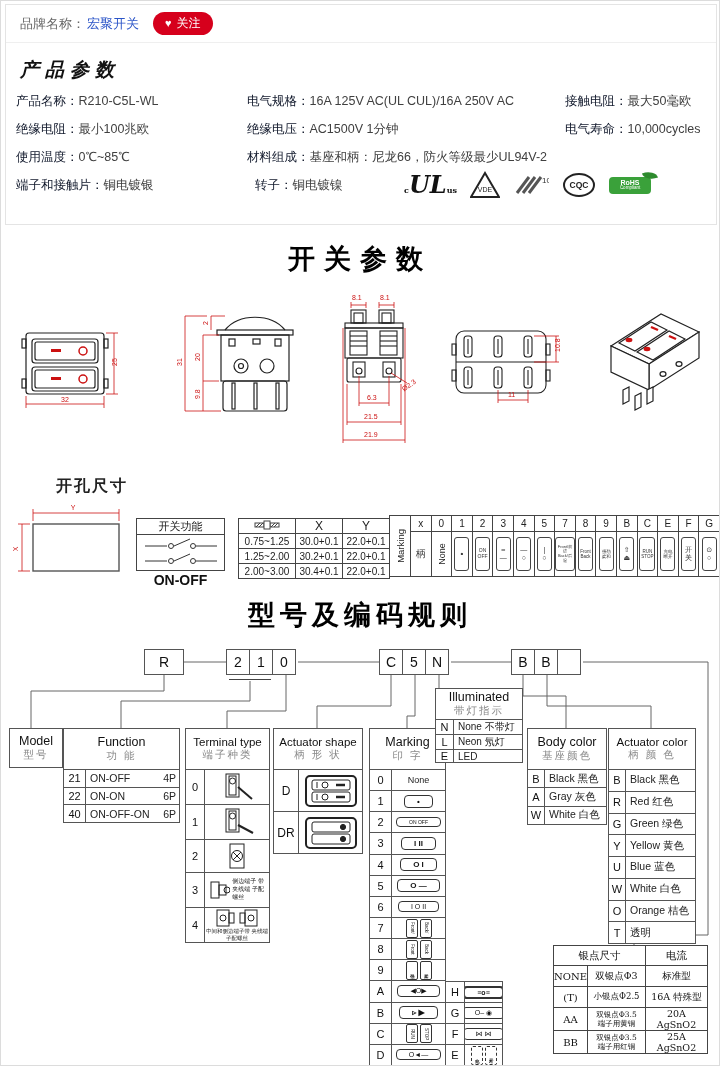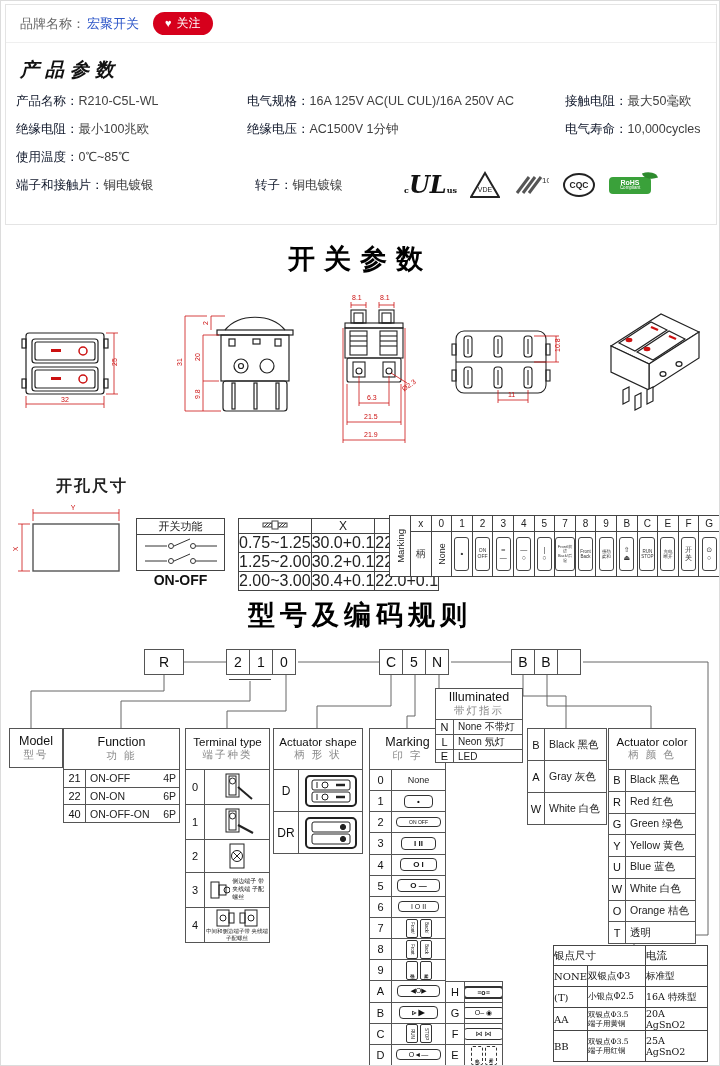--- a/index.html
+++ b/index.html
@@ -32,21 +32,21 @@
               border-radius:0 100% 0 100%;transform:rotate(-18deg);}
   
   .h1{position:absolute;width:100%;text-align:center;font-size:27px;font-weight:bold;color:#000;letter-spacing:9px;}
   
   .hole-title{position:absolute;left:55px;top:475px;font-size:16px;font-weight:bold;color:#222;letter-spacing:2px;}
   .func-box{position:absolute;left:135px;top:517px;width:89px;height:53px;border:1px solid #444;box-sizing:border-box;}
   .func-hd{height:15px;border-bottom:1px solid #444;text-align:center;font-size:11px;line-height:15px;color:#222;}
   .func-label{position:absolute;left:135px;top:571px;width:89px;text-align:center;font-size:14px;font-weight:bold;color:#111;}
   
   .xy{position:absolute;left:237px;top:517px;border-collapse:collapse;background:#fff;}
-  .xy td,.xy th{border:1px solid #444;font-size:16px;text-align:center;padding:0;height:14px;color:#222;font-weight:normal;}
+  .xy td,.xy th{border:1px solid #444;font-size:10px;text-align:center;padding:0;height:14px;color:#222;font-weight:normal;}
   .xy th{font-size:12px;}
   
   .mstrip{position:absolute;left:388px;top:514px;width:331px;height:62px;display:flex;border:1px solid #444;box-sizing:border-box;background:#fff;}
   .mside{width:20px;border-right:1px solid #444;display:flex;align-items:center;justify-content:center;}
   .mside span{writing-mode:vertical-rl;transform:rotate(180deg);font-size:9.5px;color:#222;}
   .mcol{flex:1;display:flex;flex-direction:column;border-right:1px solid #444;min-width:0;}
   .mcol:last-child{border-right:none;}
   .mhd{height:15px;border-bottom:1px solid #444;text-align:center;font-size:10px;line-height:15px;color:#222;}
   .mbd{flex:1;display:flex;align-items:center;justify-content:center;overflow:hidden;}
   .mk{border:1px solid #444;border-radius:3px;background:#fff;display:flex;flex-direction:column;
@@ -71,21 +71,21 @@
   .ctr{justify-content:center;padding-left:0;}
   .mkb{border:1px solid #333;border-radius:4px;padding:1px 12px;background:#fff;white-space:nowrap;color:#111;}
   .vb{display:inline-flex;border:1px solid #333;border-radius:2px;width:10px;height:17px;
       align-items:center;justify-content:center;margin:0 1px;background:#fff;}
   .vb span{writing-mode:vertical-rl;font-size:4.5px;line-height:1;color:#111;}
   .dash{border-style:dashed;}
   .note{font-size:6px;color:#222;line-height:1.3;}
   
   .silver{position:absolute;left:552px;top:944px;border-collapse:collapse;background:#fff;
           font-family:"DejaVu Serif",serif;}
-  .silver td,.silver th{border:1px solid #444;text-align:left;color:#111;font-weight:normal;padding:0;}
+  .silver td,.silver th{border:1px solid #444;text-align:center;color:#111;font-weight:normal;padding:0;}
   .sv-code{font-size:10px;width:32px;}
   .sv-desc{font-size:9.5px;width:57px;}
   .sv-desc .two{font-size:7.5px;line-height:1.2;display:block;}
   .sv-cur{font-size:9.5px;width:61px;}
   svg text{font-family:"Liberation Sans",sans-serif;}
   .dim{fill:#cc1111;font-size:7px;}
   .blk{stroke:#222;fill:none;}
 </style>
 </head>
 <body>
@@ -103,20 +103,21 @@
     </div>
     <div class="sec-title">产品参数</div>
 
     <div class="prow" style="left:10px;top:88px"><b>产品名称：</b><span>R210-C5L-WL</span></div>
     <div class="prow" style="left:10px;top:116px"><b>绝缘电阻：</b><span>最小100兆欧</span></div>
     <div class="prow" style="left:10px;top:144px"><b>使用温度：</b><span>0℃~85℃</span></div>
     <div class="prow" style="left:10px;top:172px"><b>端子和接触片：</b><span>铜电镀银</span></div>
 
     <div class="prow" style="left:241px;top:88px"><b>电气规格：</b><span>16A 125V AC(UL CUL)/16A 250V AC</span></div>
     <div class="prow" style="left:241px;top:116px"><b>绝缘电压：</b><span>AC1500V 1分钟</span></div>
+    <div class="prow" style="left:241px;top:144px"><b>材料组成：</b><span>基座和柄：尼龙66，防火等级最少UL94V-2</span></div>
     <div class="prow" style="left:249px;top:172px"><b>转子：</b><span>铜电镀镍</span></div>
 
     <div class="prow" style="left:559px;top:88px"><b>接触电阻：</b><span>最大50毫欧</span></div>
     <div class="prow" style="left:559px;top:116px"><b>电气寿命：</b><span>10,000cycles</span></div>
 
     <div class="certs">
       <span class="cert-ul">
         <span class="sm">c</span>
         <span class="big">UL</span>
         <span class="sm">us</span>
@@ -844,20 +845,24 @@
         <div class="tcode" style="width:17px">L</div>
         <div class="tcell" style="font-size:10px">Neon 氖灯</div>
       </div>
     <div class="trow" style="flex:1">
         <div class="tcode" style="width:17px">E</div>
         <div class="tcell" style="font-size:10px">LED</div>
       </div>
   </div>
 
   <div class="tbl" style="left:526px;top:727px;width:80px;height:97px">
+    <div class="thd" style="height:40px">
+      <span class="en">Body color</span>
+      <span class="cn">基座颜色</span>
+    </div>
     <div class="trow" style="flex:1">
         <div class="tcode" style="width:16px">B</div>
         <div class="tcell">Black 黑色</div>
       </div>
     <div class="trow" style="flex:1">
         <div class="tcode" style="width:16px">A</div>
         <div class="tcell">Gray 灰色</div>
       </div>
     <div class="trow" style="flex:1">
         <div class="tcode" style="width:16px">W</div>
@@ -921,21 +926,21 @@
       <td class="sv-cur">16A 特殊型</td>
     </tr>
     <tr style="height:23px">
       <td class="sv-code">AA</td>
       <td class="sv-desc">
             <span class="two">双银点Φ3.5</span>
             <span class="two">端子用黄铜</span>
           </td>
       <td class="sv-cur">20A AgSnO2</td>
     </tr>
-    <tr style="height:31px">
+    <tr style="height:23px">
       <td class="sv-code">BB</td>
       <td class="sv-desc">
             <span class="two">双银点Φ3.5</span>
             <span class="two">端子用红铜</span>
           </td>
       <td class="sv-cur">25A AgSnO2</td>
     </tr>
   </tbody>
     </table>
 

